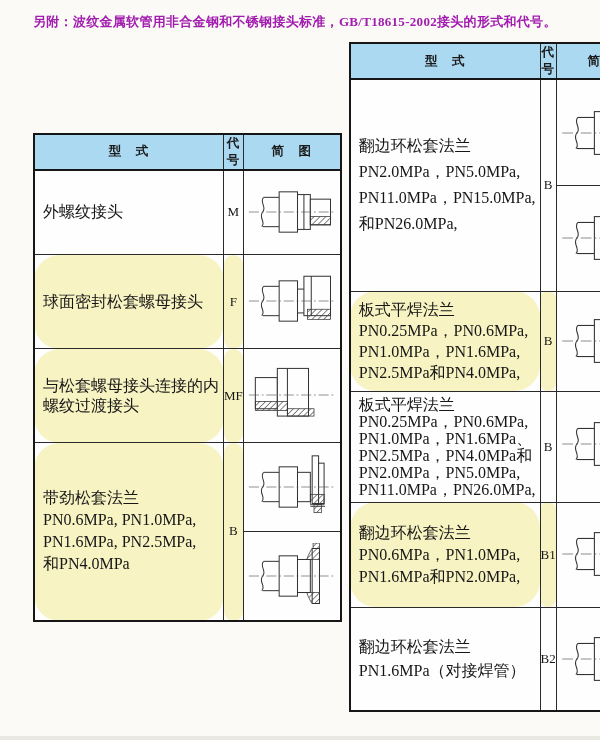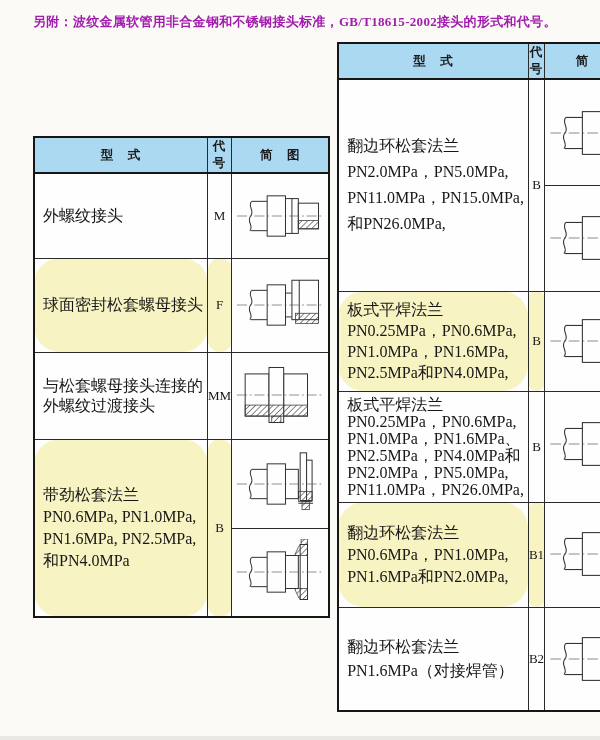--- a/index.html
+++ b/index.html
@@ -104,36 +104,36 @@
                 <rect class="bx" x="36" y="14" width="20" height="44"></rect>
                 <rect class="bx" x="56" y="23" width="9" height="26"></rect>
                 <rect class="bx" x="63" y="9" width="29" height="43"></rect>
                 <line class="ln" x1="71" y1="9" x2="71" y2="52"></line>
                 <rect class="ht" x="67" y="45" width="25" height="11"></rect>
                 <line class="cl" x1="3" y1="36" x2="97" y2="36"></line>
               </svg>
             </div>
           </td>
         </tr>
-        <tr style="height:87px">
-          <td class="type">
+        <tr style="height:94px">
+          <td class="type hl">
             <div class="tlines" style="line-height:20px">
-              <div class="tline">与松套螺母接头连接的</div>
-              <div class="tline">外螺纹过渡接头</div>
-            </div>
-          </td>
-          <td class="code"><span>MM</span></td>
-          <td class="sketch">
-            <div class="sub" style="height:85px">
-              <svg class="diag" viewBox="0 0 100 72">
-                <rect class="bx" x="12" y="13" width="26" height="46"></rect>
-                <rect class="bx" x="54" y="13" width="26" height="46"></rect>
-                <rect class="bx" x="38" y="6" width="16" height="60"></rect>
-                <rect class="ht" x="12" y="47" width="68" height="12"></rect>
-                <rect class="ht" x="41" y="59" width="10" height="7"></rect>
+              <div class="tline">与松套螺母接头连接的内</div>
+              <div class="tline">螺纹过渡接头</div>
+            </div>
+          </td>
+          <td class="code hl"><span>MF</span></td>
+          <td class="sketch">
+            <div class="sub" style="height:92px">
+              <svg class="diag" viewBox="0 0 100 72">
+                <rect class="bx" x="10" y="17" width="24" height="34"></rect>
+                <rect class="bx" x="34" y="7" width="34" height="52"></rect>
+                <line class="ln" x1="45" y1="7" x2="45" y2="59"></line>
+                <rect class="ht" x="10" y="43" width="35" height="10"></rect>
+                <rect class="ht" x="45" y="51" width="29" height="8"></rect>
                 <line class="cl" x1="3" y1="36" x2="97" y2="36"></line>
               </svg>
             </div>
           </td>
         </tr>
         <tr style="height:178px">
           <td class="type hl">
             <div class="tlines" style="line-height:22px">
               <div class="tline">带劲松套法兰</div>
               <div class="tline">PN0.6MPa, PN1.0MPa,</div>

